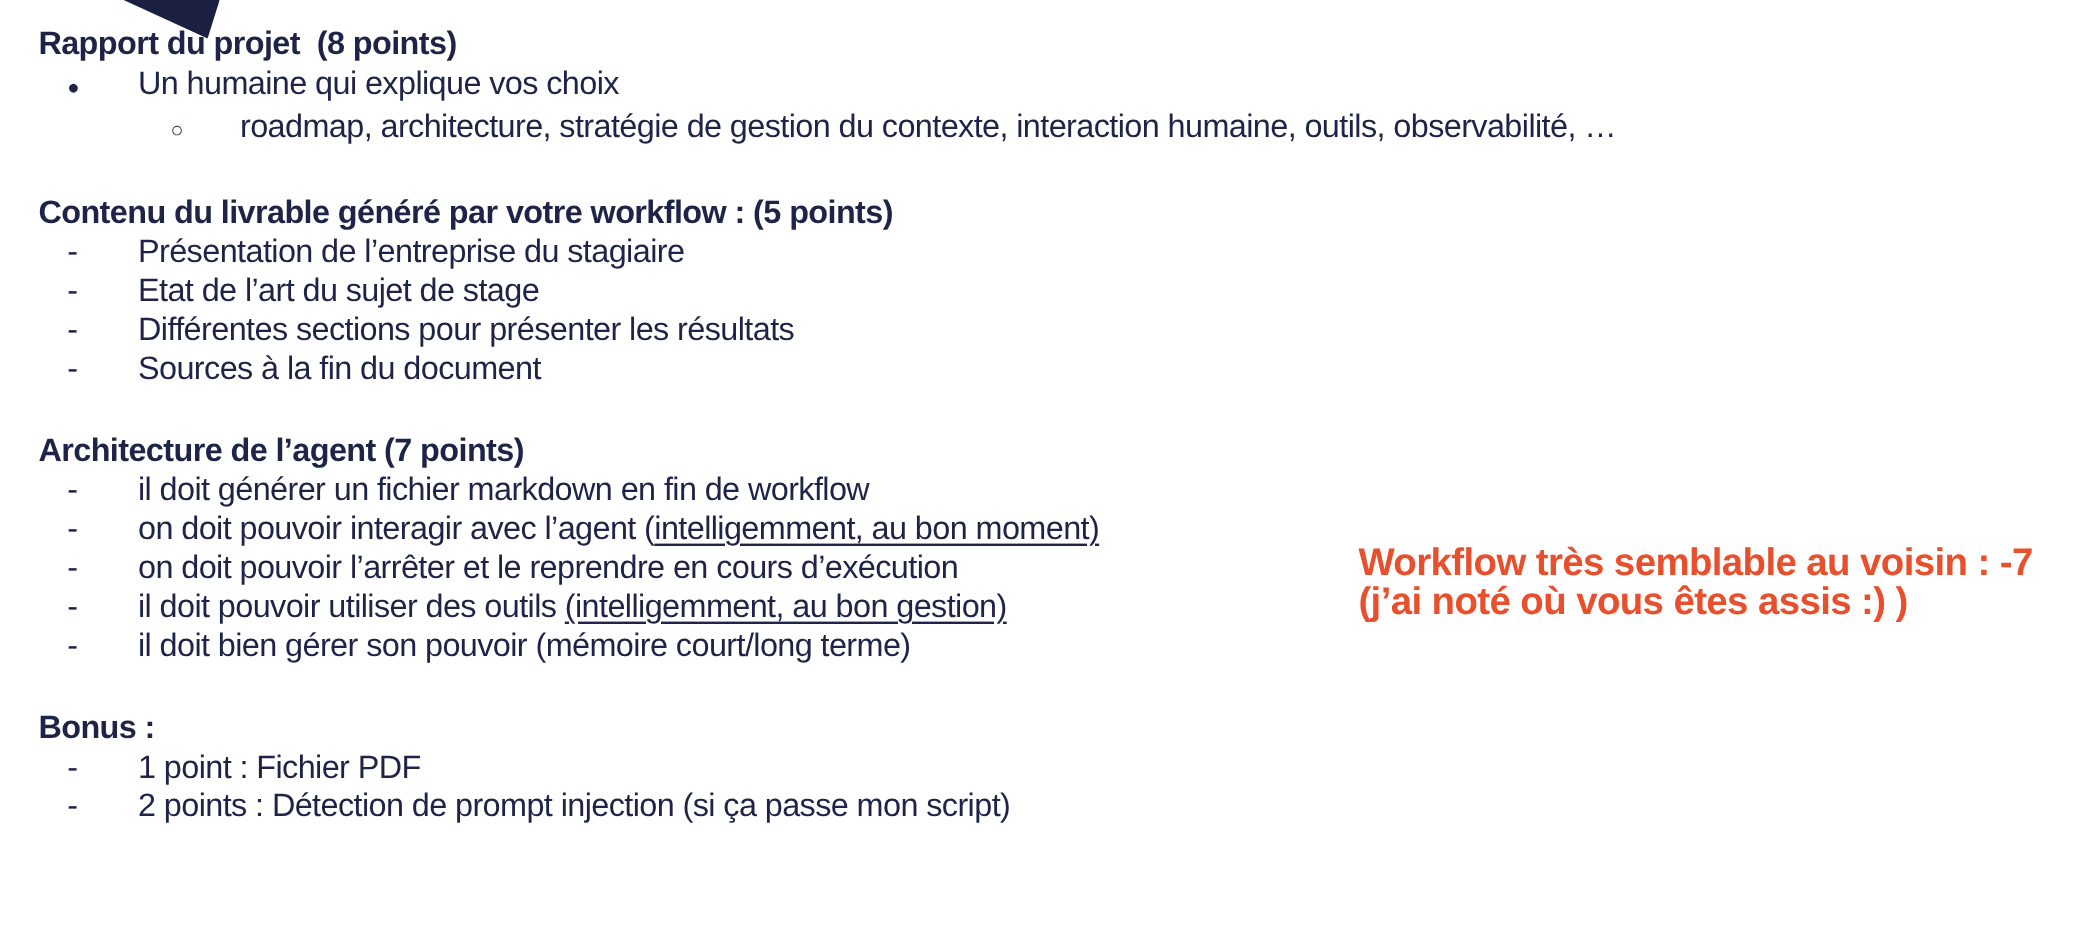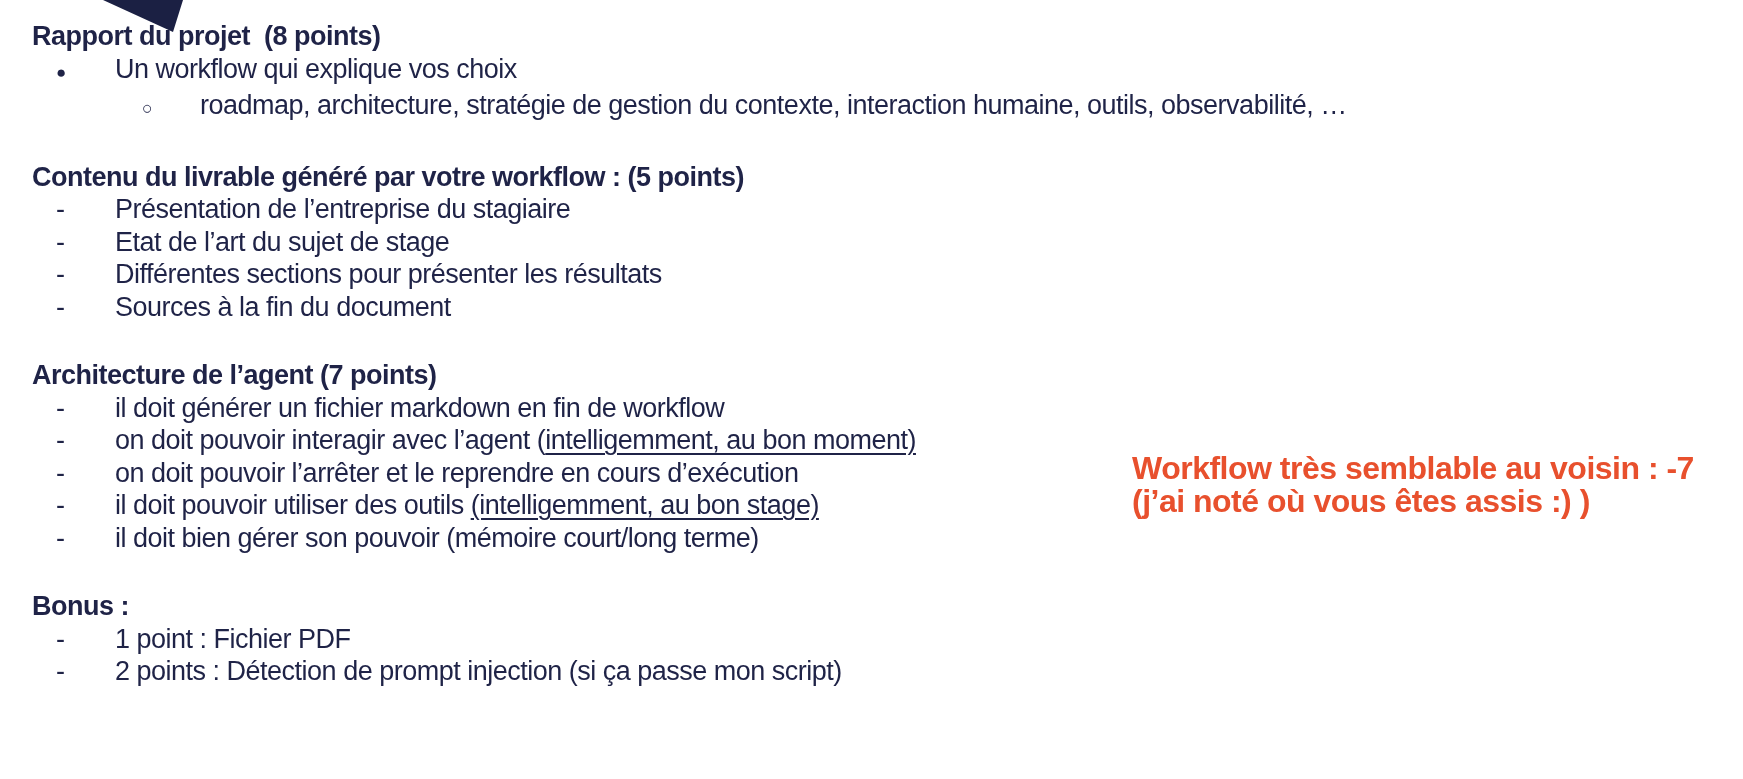--- a/index.html
+++ b/index.html
@@ -81,21 +81,21 @@
     <polygon points="0,0 80,0 70,32" fill="#1b2043"></polygon>
   </svg>
 
   <div class="content">
 
     <div class="section">
       <div class="section-heading" data-bind="sections.0.heading">Rapport du projet  (8 points)</div>
       <ul class="items">
         <li class="item level-1">
           <span class="marker disc" data-bind="markers.disc">●</span>
-          <span class="item-text" data-bind="sections.0.items.0.text">Un workflow qui explique vos choix</span>
+          <span class="item-text" data-bind="sections.0.items.0.text">Un humaine qui explique vos choix</span>
         </li>
         <li class="item level-2">
           <span class="marker circle" data-bind="markers.circle">○</span>
           <span class="item-text" data-bind="sections.0.items.1.text">roadmap, architecture, stratégie de gestion du contexte, interaction humaine, outils, observabilité, …</span>
         </li>
       </ul>
     </div>
 
     <div class="section">
       <div class="section-heading" data-bind="sections.1.heading">Contenu du livrable généré par votre workflow : (5 points)</div>
@@ -129,21 +129,21 @@
         <li class="item level-1">
           <span class="marker dash" data-bind="markers.dash">-</span>
           <span class="item-text"><span data-bind="sections.2.items.1.pre">on doit pouvoir interagir avec l’agent (</span><span class="u-seg" data-bind="sections.2.items.1.underlined">intelligemment, au bon moment)</span></span>
         </li>
         <li class="item level-1">
           <span class="marker dash" data-bind="markers.dash">-</span>
           <span class="item-text" data-bind="sections.2.items.2.text">on doit pouvoir l’arrêter et le reprendre en cours d’exécution</span>
         </li>
         <li class="item level-1">
           <span class="marker dash" data-bind="markers.dash">-</span>
-          <span class="item-text"><span data-bind="sections.2.items.3.pre">il doit pouvoir utiliser des outils </span><span class="u-seg" data-bind="sections.2.items.3.underlined">(intelligemment, au bon stage)</span></span>
+          <span class="item-text"><span data-bind="sections.2.items.3.pre">il doit pouvoir utiliser des outils </span><span class="u-seg" data-bind="sections.2.items.3.underlined">(intelligemment, au bon gestion)</span></span>
         </li>
         <li class="item level-1">
           <span class="marker dash" data-bind="markers.dash">-</span>
           <span class="item-text" data-bind="sections.2.items.4.text">il doit bien gérer son pouvoir (mémoire court/long terme)</span>
         </li>
       </ul>
     </div>
 
     <div class="section">
       <div class="section-heading" data-bind="sections.3.heading">Bonus :</div>

